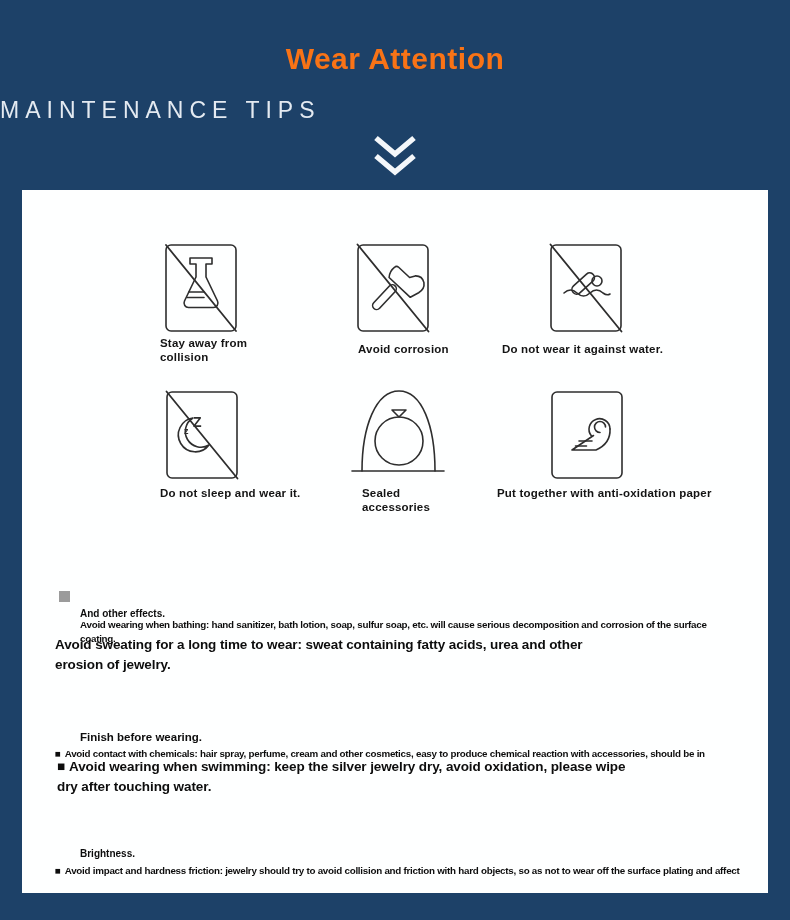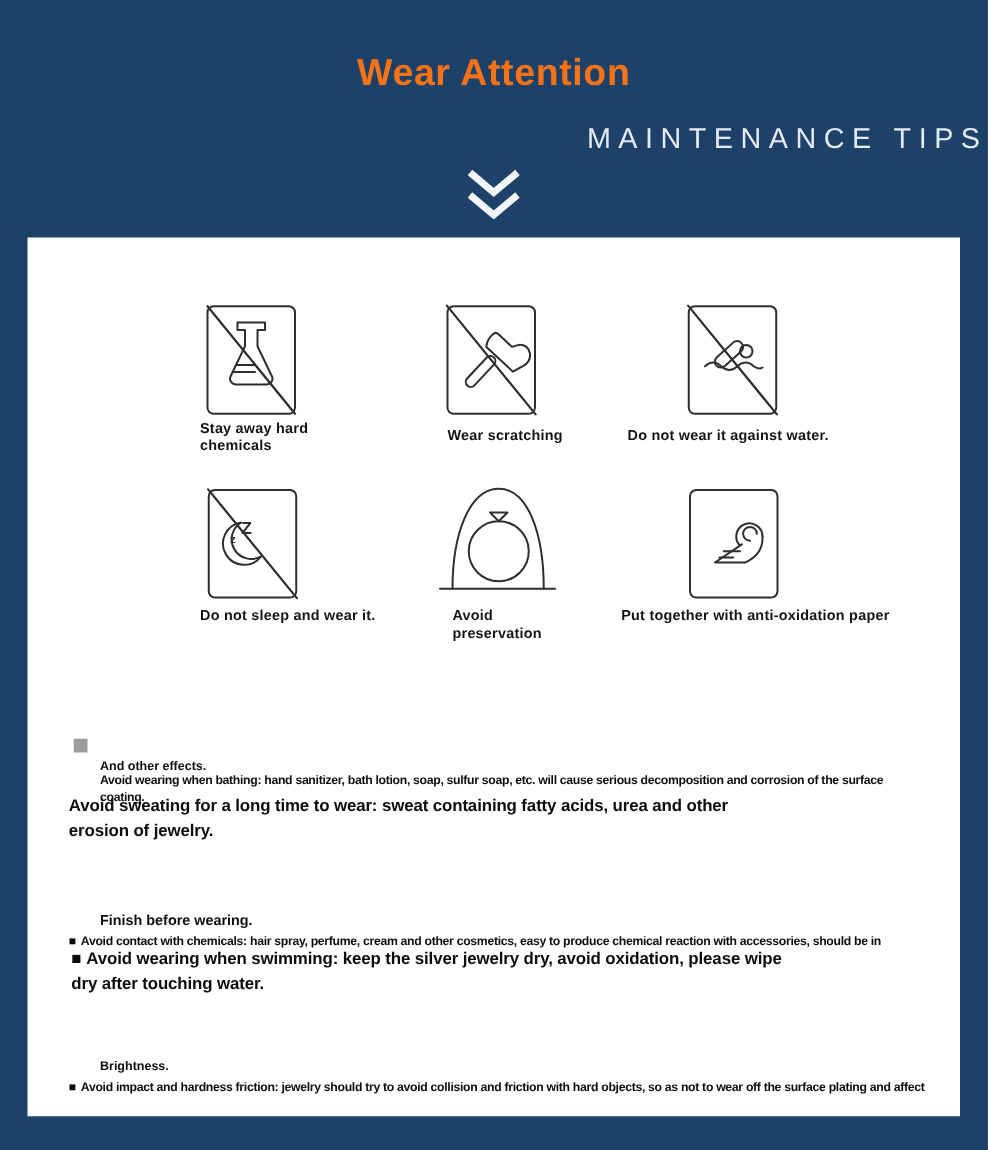--- a/index.html
+++ b/index.html
@@ -11,21 +11,21 @@
     font-family:"Liberation Sans", sans-serif;
   }
   
   .hdr-title{
     position:absolute;top:42px;left:0;width:100%;
     text-align:center;color:#f97316;
     font-size:30px;font-weight:bold;letter-spacing:.5px;
   }
   .hdr-sub{
     position:absolute;top:97px;left:0;width:100%;
-    text-align:right;color:#e4eaf1;
+    text-align:left;color:#e4eaf1;
     font-size:23px;font-weight:normal;letter-spacing:6px;
   }
   .chev{position:absolute;left:371px;top:134px;}
   .chev path{fill:none;stroke:#f4f7fa;stroke-width:5.5;}
   
   .card{
     position:absolute;left:22px;top:190px;width:746px;height:703px;
     background:#feffff;overflow:hidden;
   }
   .care-svg{position:absolute;}
@@ -104,25 +104,25 @@
     </svg>
 
     <svg class="care-svg" style="left:526px;top:198px" width="78" height="94" viewBox="0 0 78 94">
       <rect x="4" y="4" width="70" height="86" rx="5"></rect>
       <path d="M62 41 a10.5 10.5 0 1 0 -18.5 7"></path>
       <path d="M57.5 39 a5.5 5.5 0 1 0 -5.5 5.5"></path>
       <path d="M45.5 47.5 L24 62 H48 C57 58 62.5 51 62 41"></path>
       <path d="M31 53 h13 M27.5 58 h11"></path>
     </svg>
 
-    <div class="care-label" style="left:138px;top:146px;width:112px">Stay away hard chemicals</div>
-    <div class="care-label" style="left:336px;top:152px;width:160px">Wear scratching</div>
+    <div class="care-label" style="left:138px;top:146px;width:112px">Stay away from collision</div>
+    <div class="care-label" style="left:336px;top:152px;width:160px">Avoid corrosion</div>
     <div class="care-label" style="left:480px;top:152px;width:215px">Do not wear it against water.</div>
     <div class="care-label" style="left:138px;top:296px;width:142px">Do not sleep and wear it.</div>
-    <div class="care-label" style="left:340px;top:296px;width:100px">Avoid preservation</div>
+    <div class="care-label" style="left:340px;top:296px;width:100px">Sealed accessories</div>
     <div class="care-label" style="left:475px;top:296px;width:218px">Put together with anti-oxidation paper</div>
 
     <div class="gray-bullet"></div>
     <div class="note note-small" style="left:58px;top:388px;width:648px">Avoid wearing when bathing: hand sanitizer, bath lotion, soap, sulfur soap, etc. will cause serious decomposition and corrosion of the surface coating.</div>
     <div class="note-emph" style="left:58px;top:418px;font-size:10px">And other effects.</div>
 
     <div class="note note-big" style="left:33px;top:445px;width:568px">Avoid sweating for a long time to wear: sweat containing fatty acids, urea and other erosion of jewelry.</div>
 
     <div class="note note-small" style="left:33px;top:517px;width:710px"><span class="sq">■</span><span>Avoid contact with chemicals: hair spray, perfume, cream and other cosmetics, easy to produce chemical reaction with accessories, should be in</span></div>
     <div class="note-emph" style="left:58px;top:541px;font-size:11.5px">Finish before wearing.</div>

